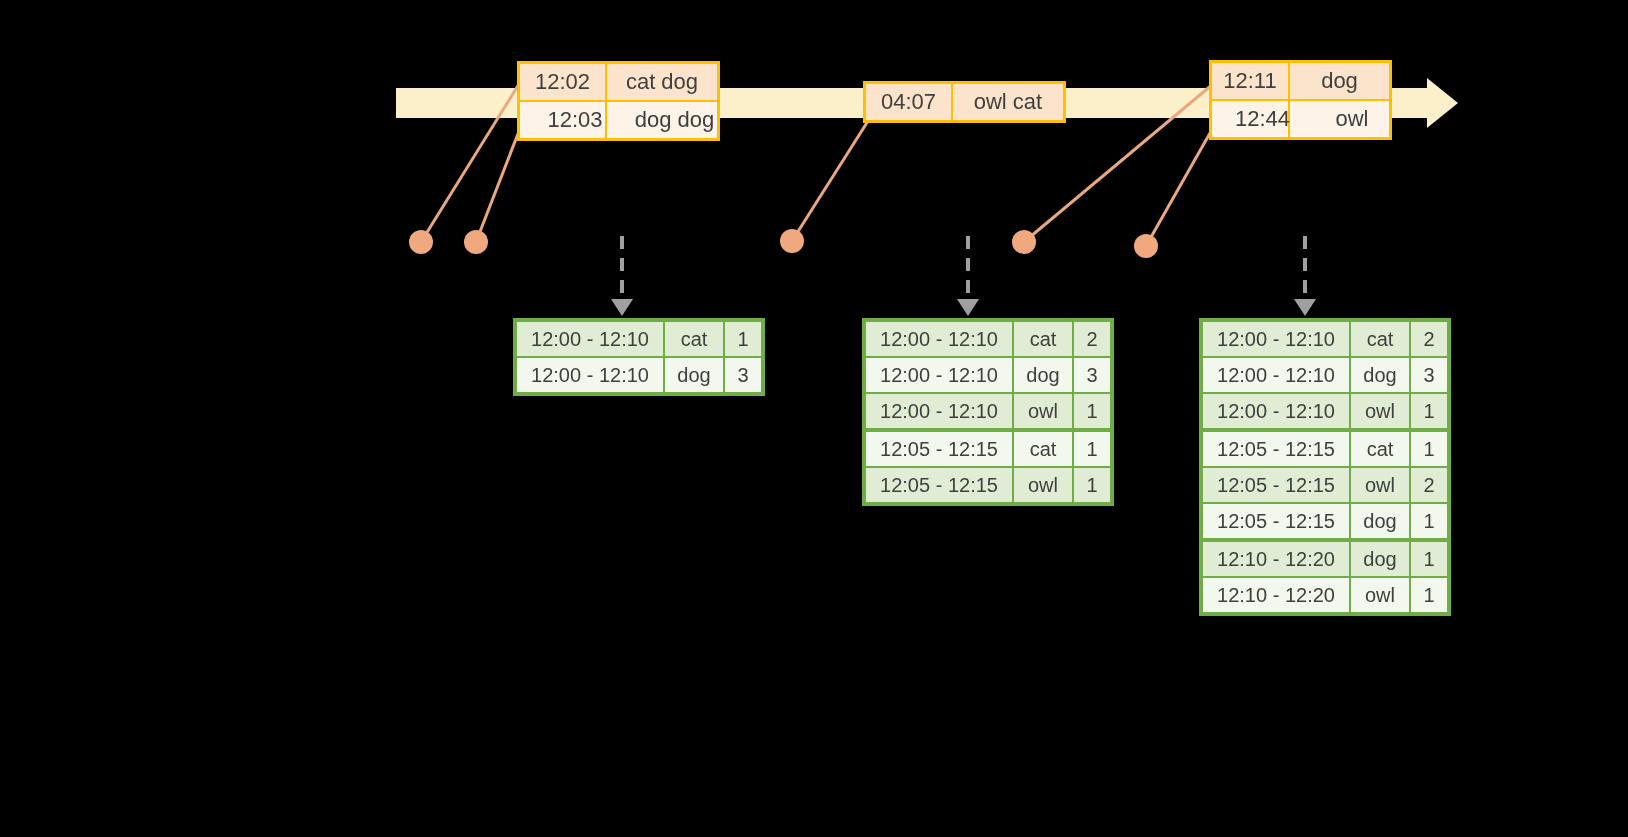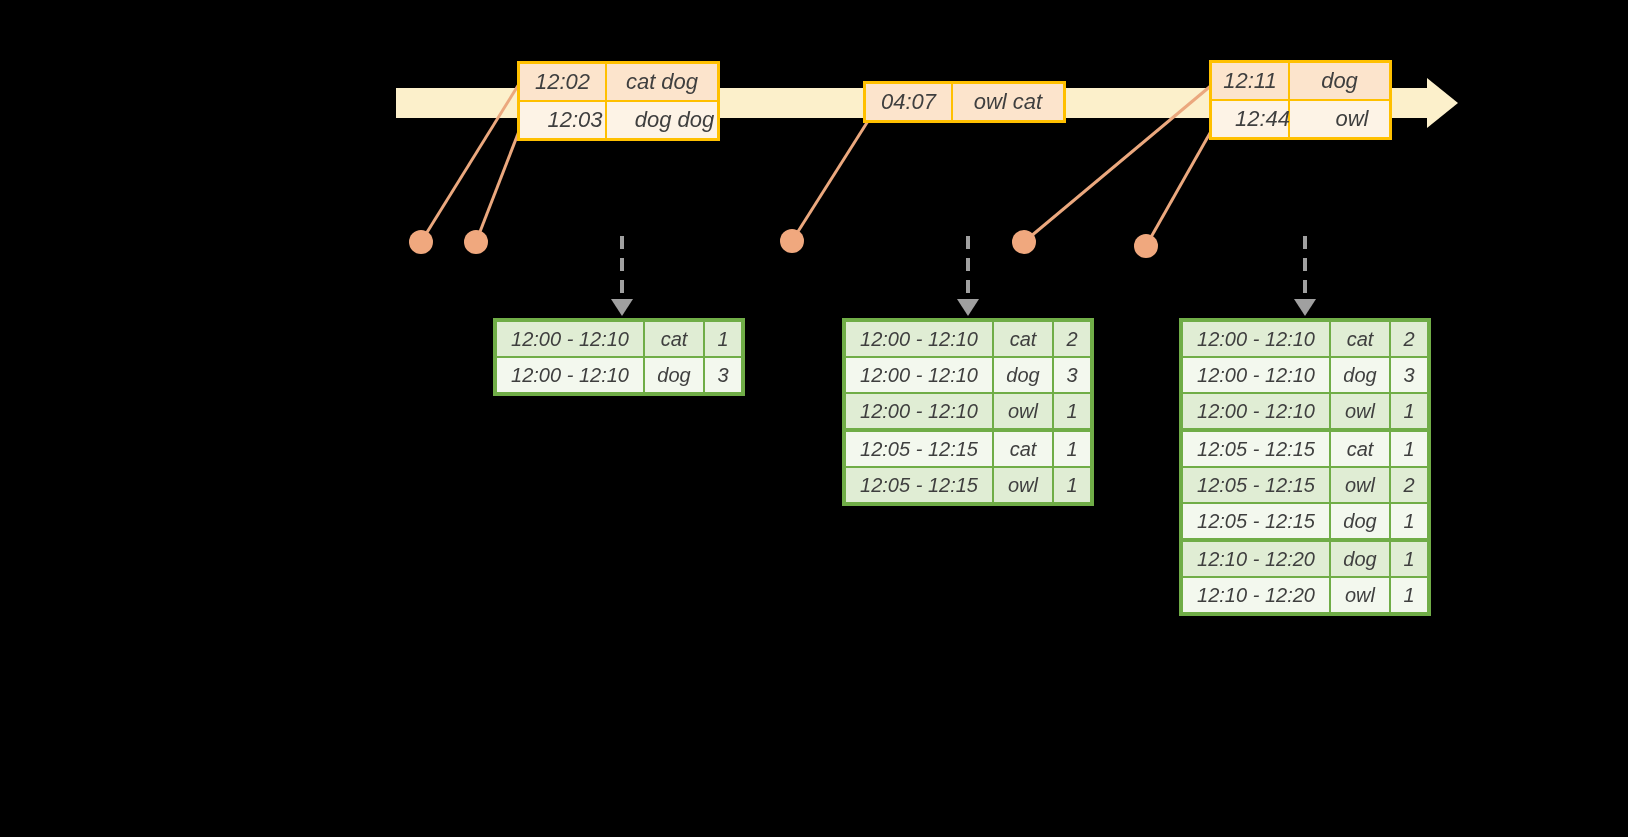--- a/index.html
+++ b/index.html
@@ -12,21 +12,21 @@
     --dot-fill:#f0a87e;
     --dashed-arrow:#a0a0a0;
     --result-border:#70ad47;
     --result-row-dark:#e0edd4;
     --result-row-light:#f3f8ee;
     --text:#3f3f3f;
   }
   html,body{margin:0;padding:0;background:var(--background);}
   .canvas{
     position:relative;width:1628px;height:785px;background:var(--background);
-    overflow:hidden;font-family:"Liberation Sans","DejaVu Sans",sans-serif;font-style:italic;
+    overflow:hidden;font-family:"Liberation Sans","DejaVu Sans",sans-serif;
   }
   .overlay{position:absolute;left:0;top:0;z-index:1;}
 
   
   .event-table{
     position:absolute;z-index:2;
     background:var(--event-border);
     border:3px solid var(--event-border);
     display:flex;flex-direction:column;gap:2px;
   }
@@ -37,21 +37,21 @@
     font-size:22px;color:var(--text);white-space:nowrap;
   }
   .event-row.dark  .event-cell{background:var(--event-row-dark);}
   .event-row.light .event-cell{background:var(--event-row-light);padding-left:25px;}
 
   
   .result-table{
     position:absolute;z-index:2;
     background:var(--result-border);
     border:4px solid var(--result-border);
-    display:flex;flex-direction:column;gap:2px;
+    display:flex;flex-direction:column;gap:2px;margin-left:20px;
   }
   .result-row{display:grid;grid-template-columns:146px 58px 36px;gap:2px;}
   .result-row.group-start{margin-top:2px;}
   .result-cell{
     height:34px;display:flex;align-items:center;justify-content:center;
     font-size:20px;color:var(--text);white-space:nowrap;
   }
   .result-row.dark  .result-cell{background:var(--result-row-dark);}
   .result-row.light .result-cell{background:var(--result-row-light);}
 </style>

